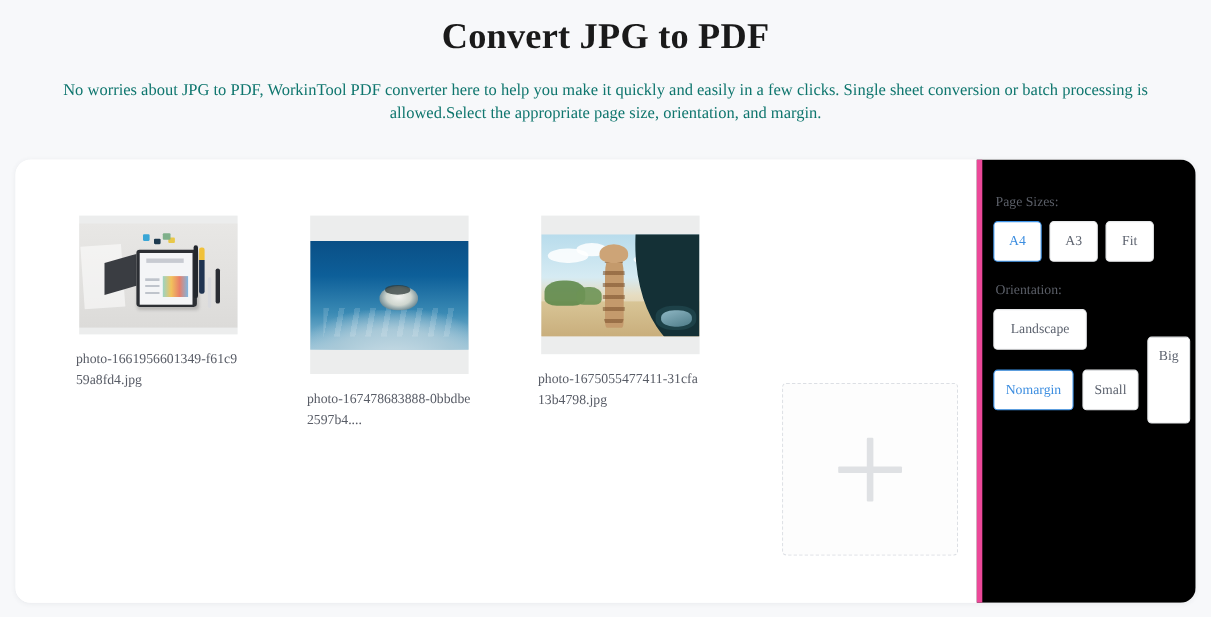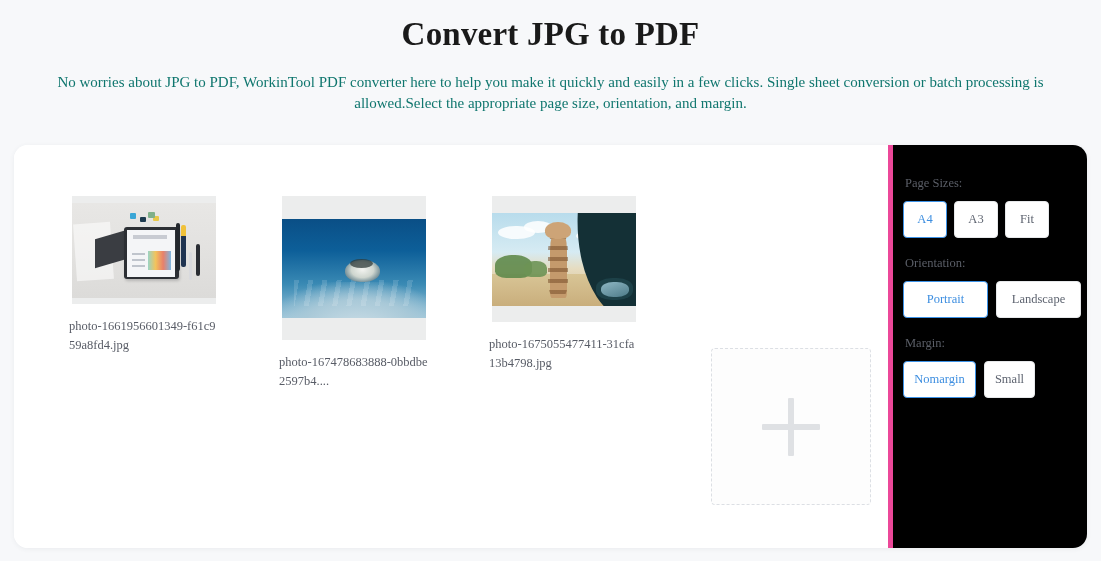--- a/index.html
+++ b/index.html
@@ -450,24 +450,23 @@
 
     <div class="settings-label">Page Sizes:</div>
     <div class="opt-row row-size">
       <button class="opt-btn selected">A4</button>
       <button class="opt-btn">A3</button>
       <button class="opt-btn">Fit</button>
     </div>
 
     <div class="settings-label">Orientation:</div>
     <div class="opt-row row-orient">
-      <button class="opt-btn selected">Portrait</button>
       <button class="opt-btn">Landscape</button>
     </div>
 
-    <div class="settings-label label-margin">Margin:</div>
     <div class="opt-row row-margin">
       <button class="opt-btn selected m-nomargin">Nomargin</button>
       <button class="opt-btn m-small">Small</button>
+      <button class="opt-btn m-big">Big</button>
     </div>
 
   </div>
 </div>
 
 </body></html>

